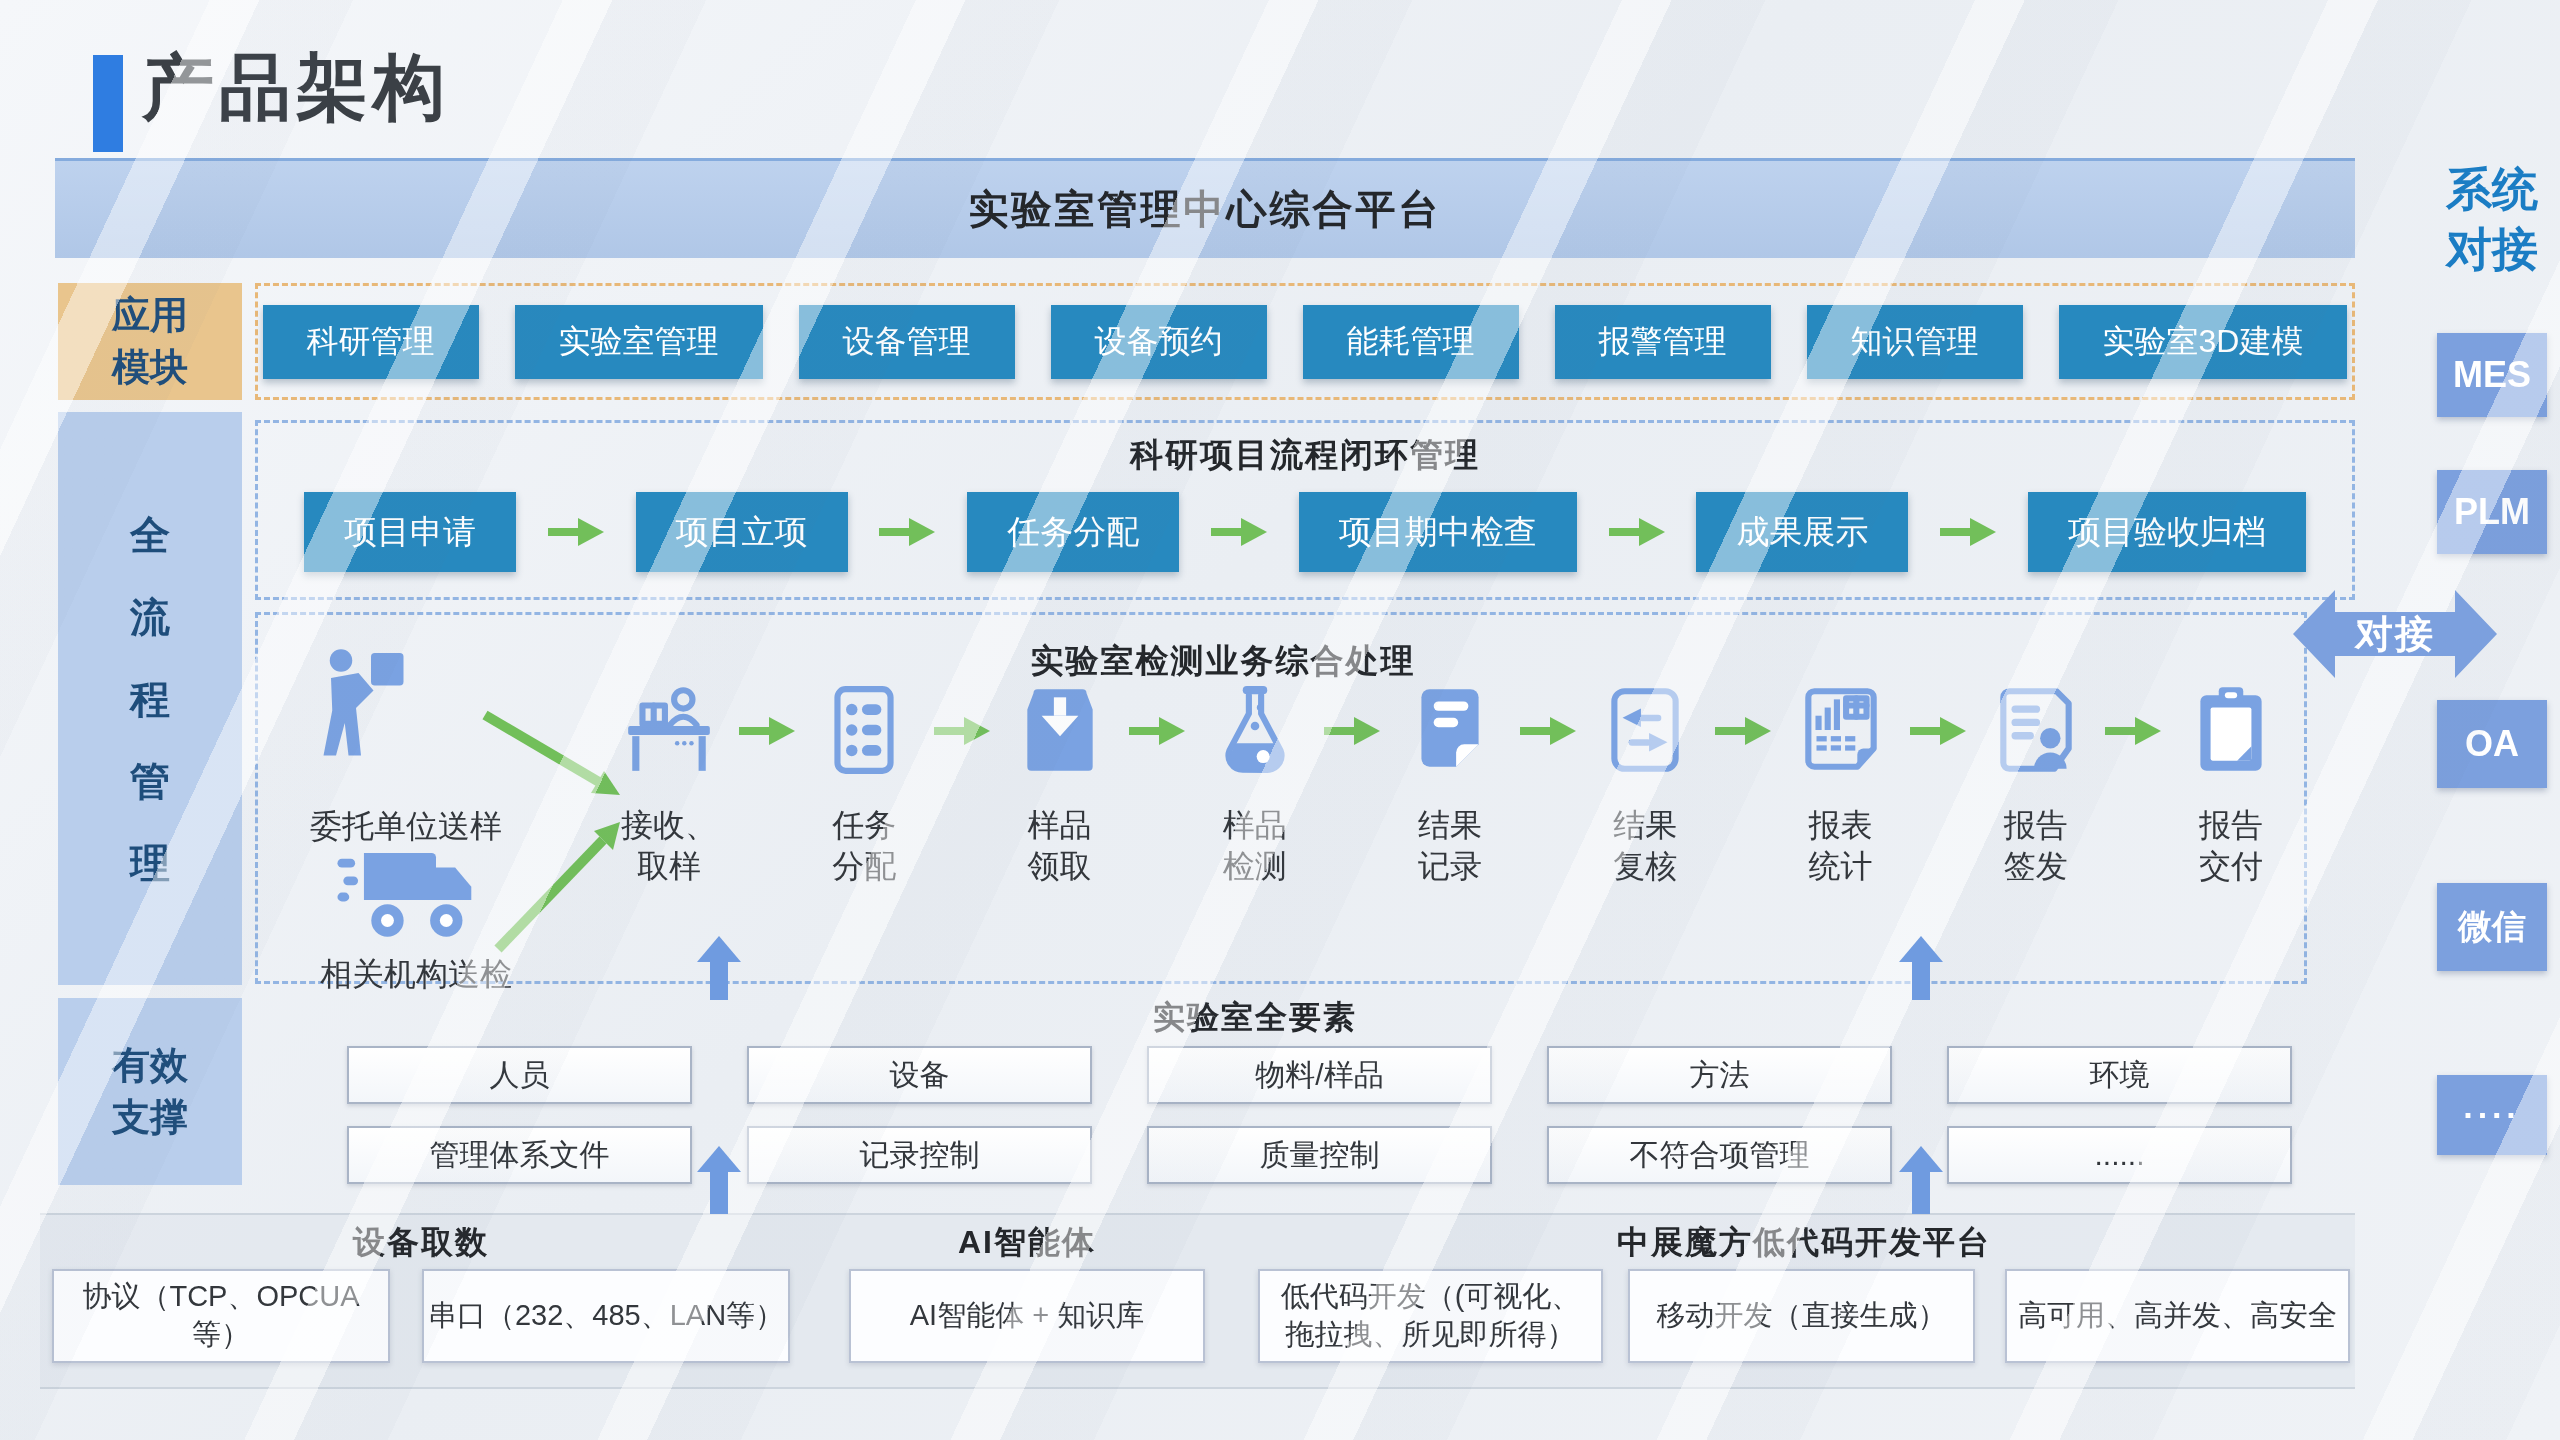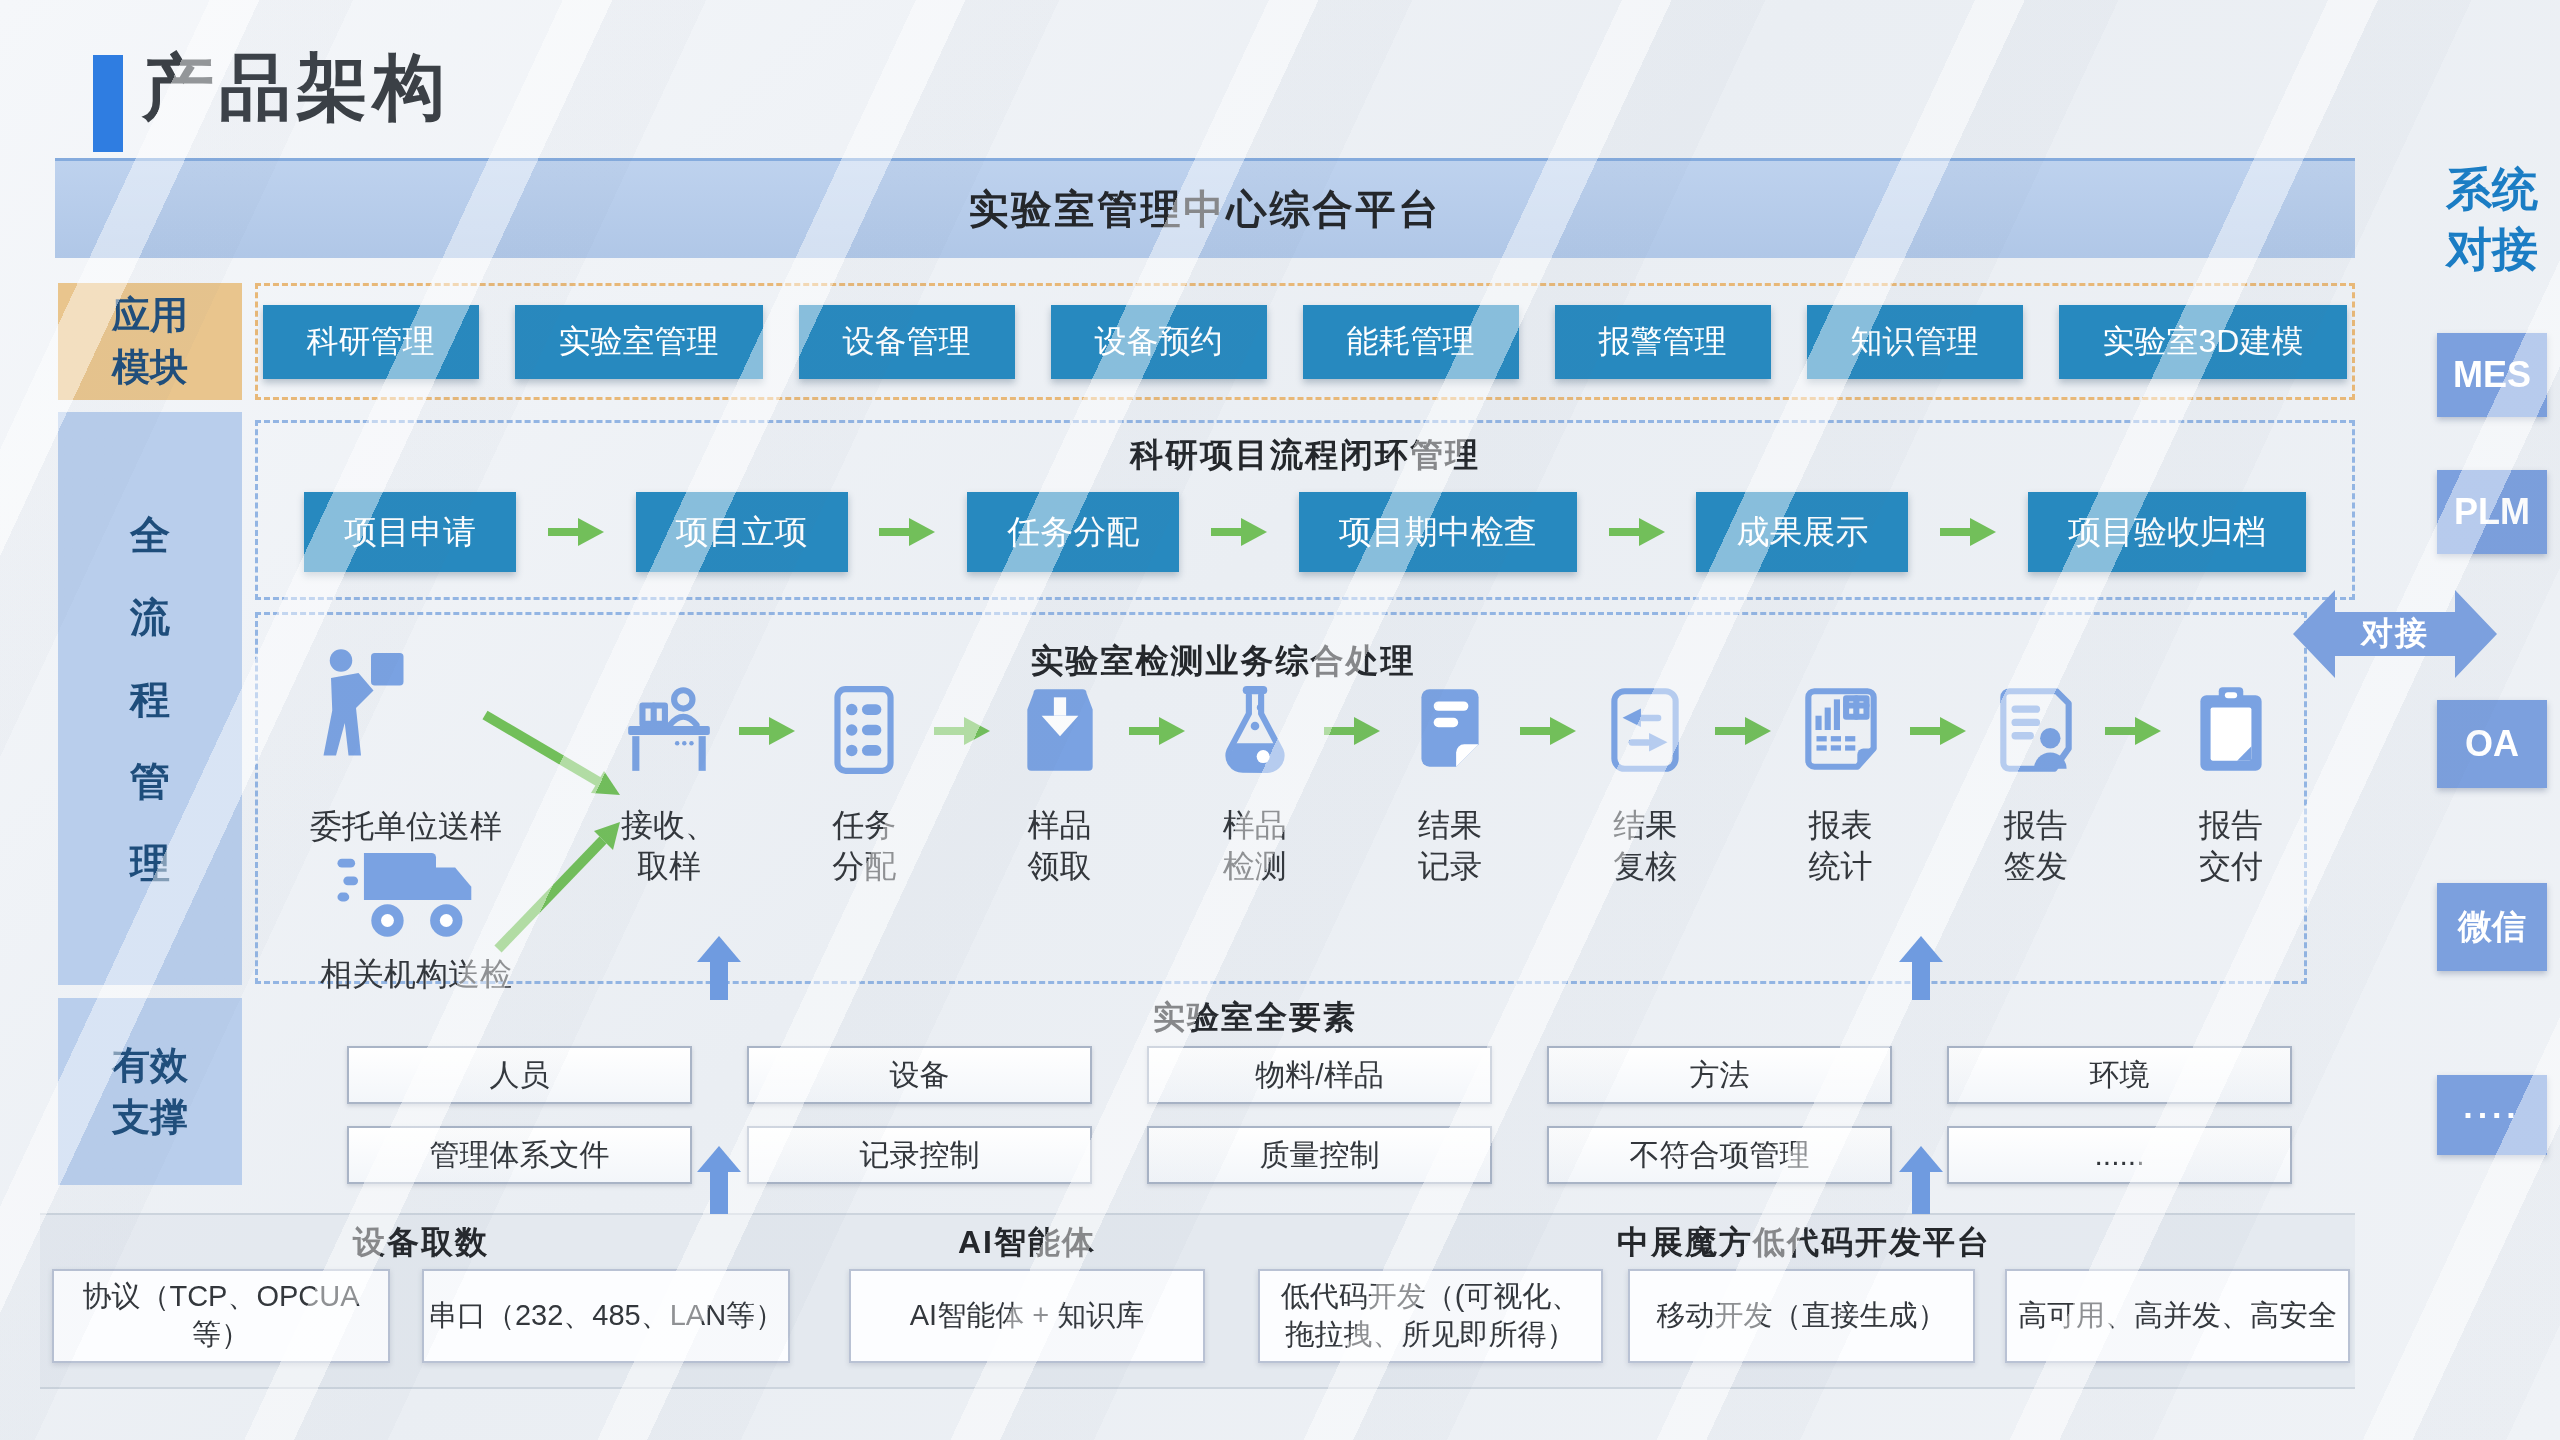--- a/index.html
+++ b/index.html
@@ -76,21 +76,21 @@
   .sys-title{left:2402px;top:160px;width:180px;text-align:center;font-size:46px;font-weight:bold;color:#1b7dc4;line-height:1.3;white-space:pre-line;}
   .sys-btn{position:absolute;left:2437px;width:110px;background:#7ca0de;color:#fff;font-weight:bold;
     display:flex;align-items:center;justify-content:center;box-shadow:0 3px 6px rgba(60,80,120,.3);}
   #sys-mes{top:333px;height:84px;font-size:36px;}
   #sys-plm{top:470px;height:84px;font-size:36px;}
   #sys-oa{top:700px;height:88px;font-size:36px;}
   #sys-wechat{top:883px;height:88px;font-size:34px;}
   #sys-more{top:1075px;height:80px;font-size:34px;letter-spacing:3px;}
   .dj-arrow{left:2293px;top:586px;width:204px;height:96px;z-index:6;}
   .dj-label{position:absolute;inset:0;display:flex;align-items:center;justify-content:center;
-    color:#fff;font-size:32px;font-weight:bold;letter-spacing:2px;}
+    color:#fff;font-size:38px;font-weight:bold;letter-spacing:2px;}
 </style>
 </head>
 <body>
 
 <div class="abs title-accent"></div>
 <div class="abs page-title">产品架构</div>
 
 <div class="abs banner">
   <span>实验室管理中心综合平台</span>
 </div>

